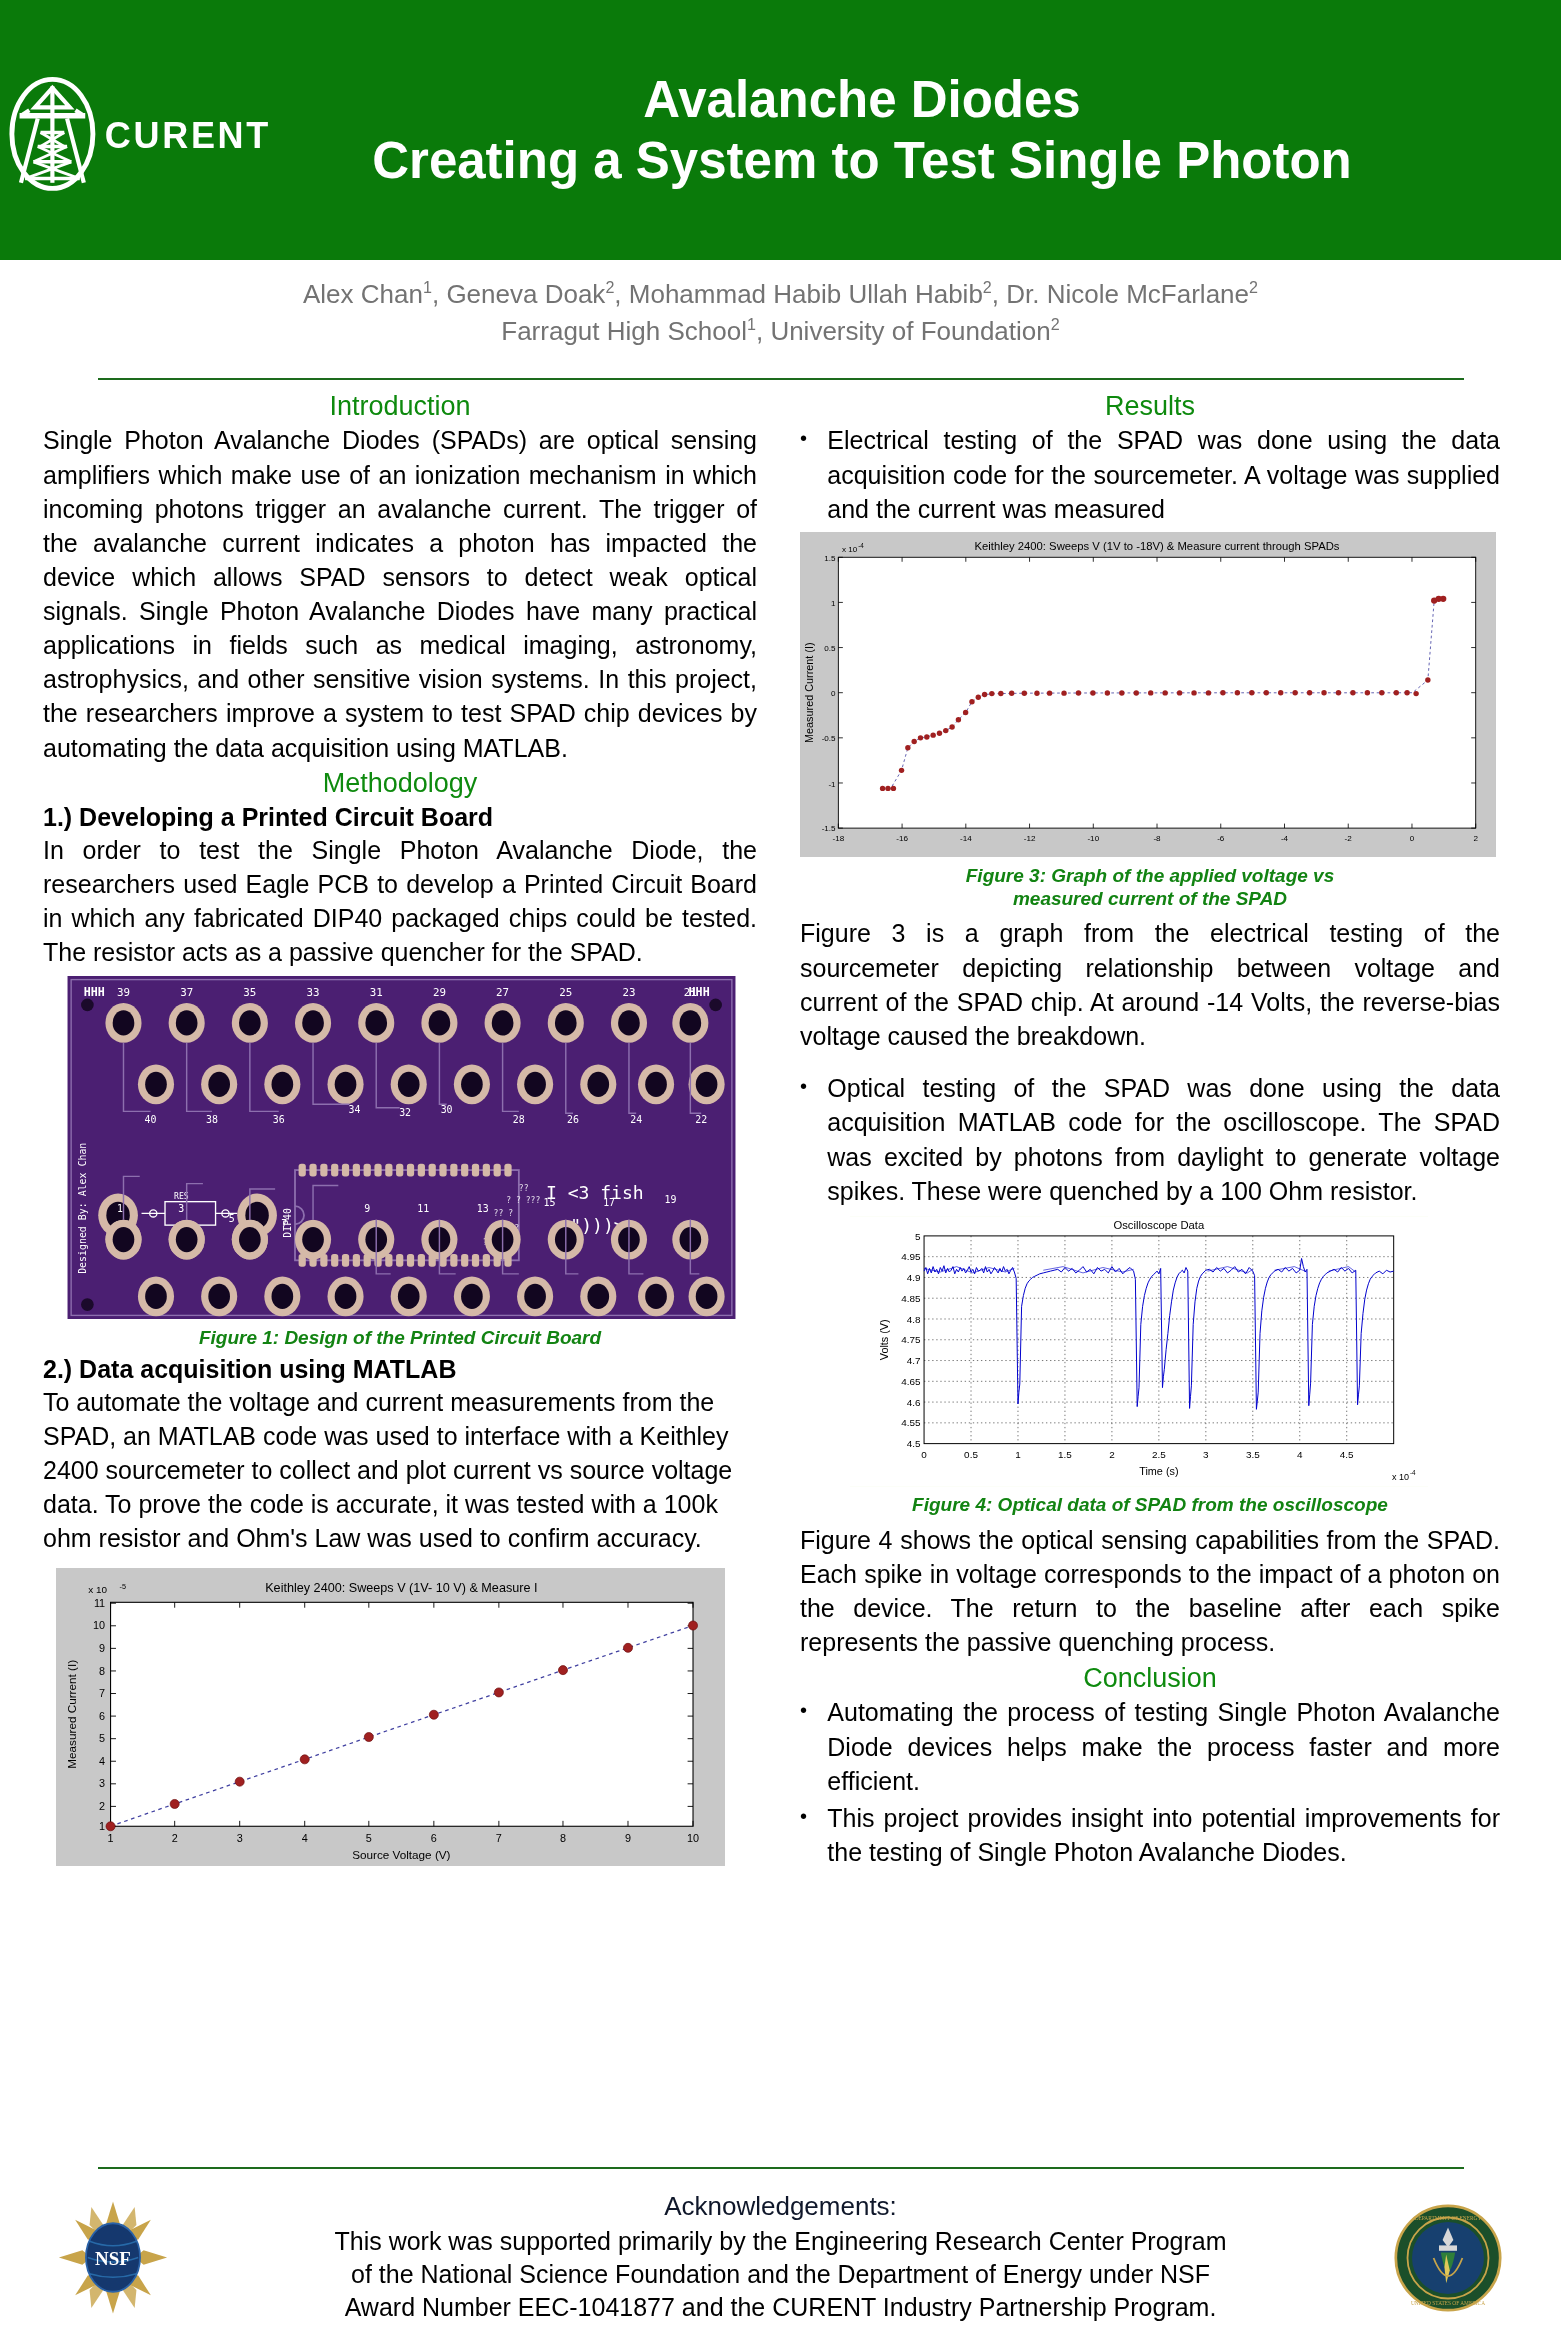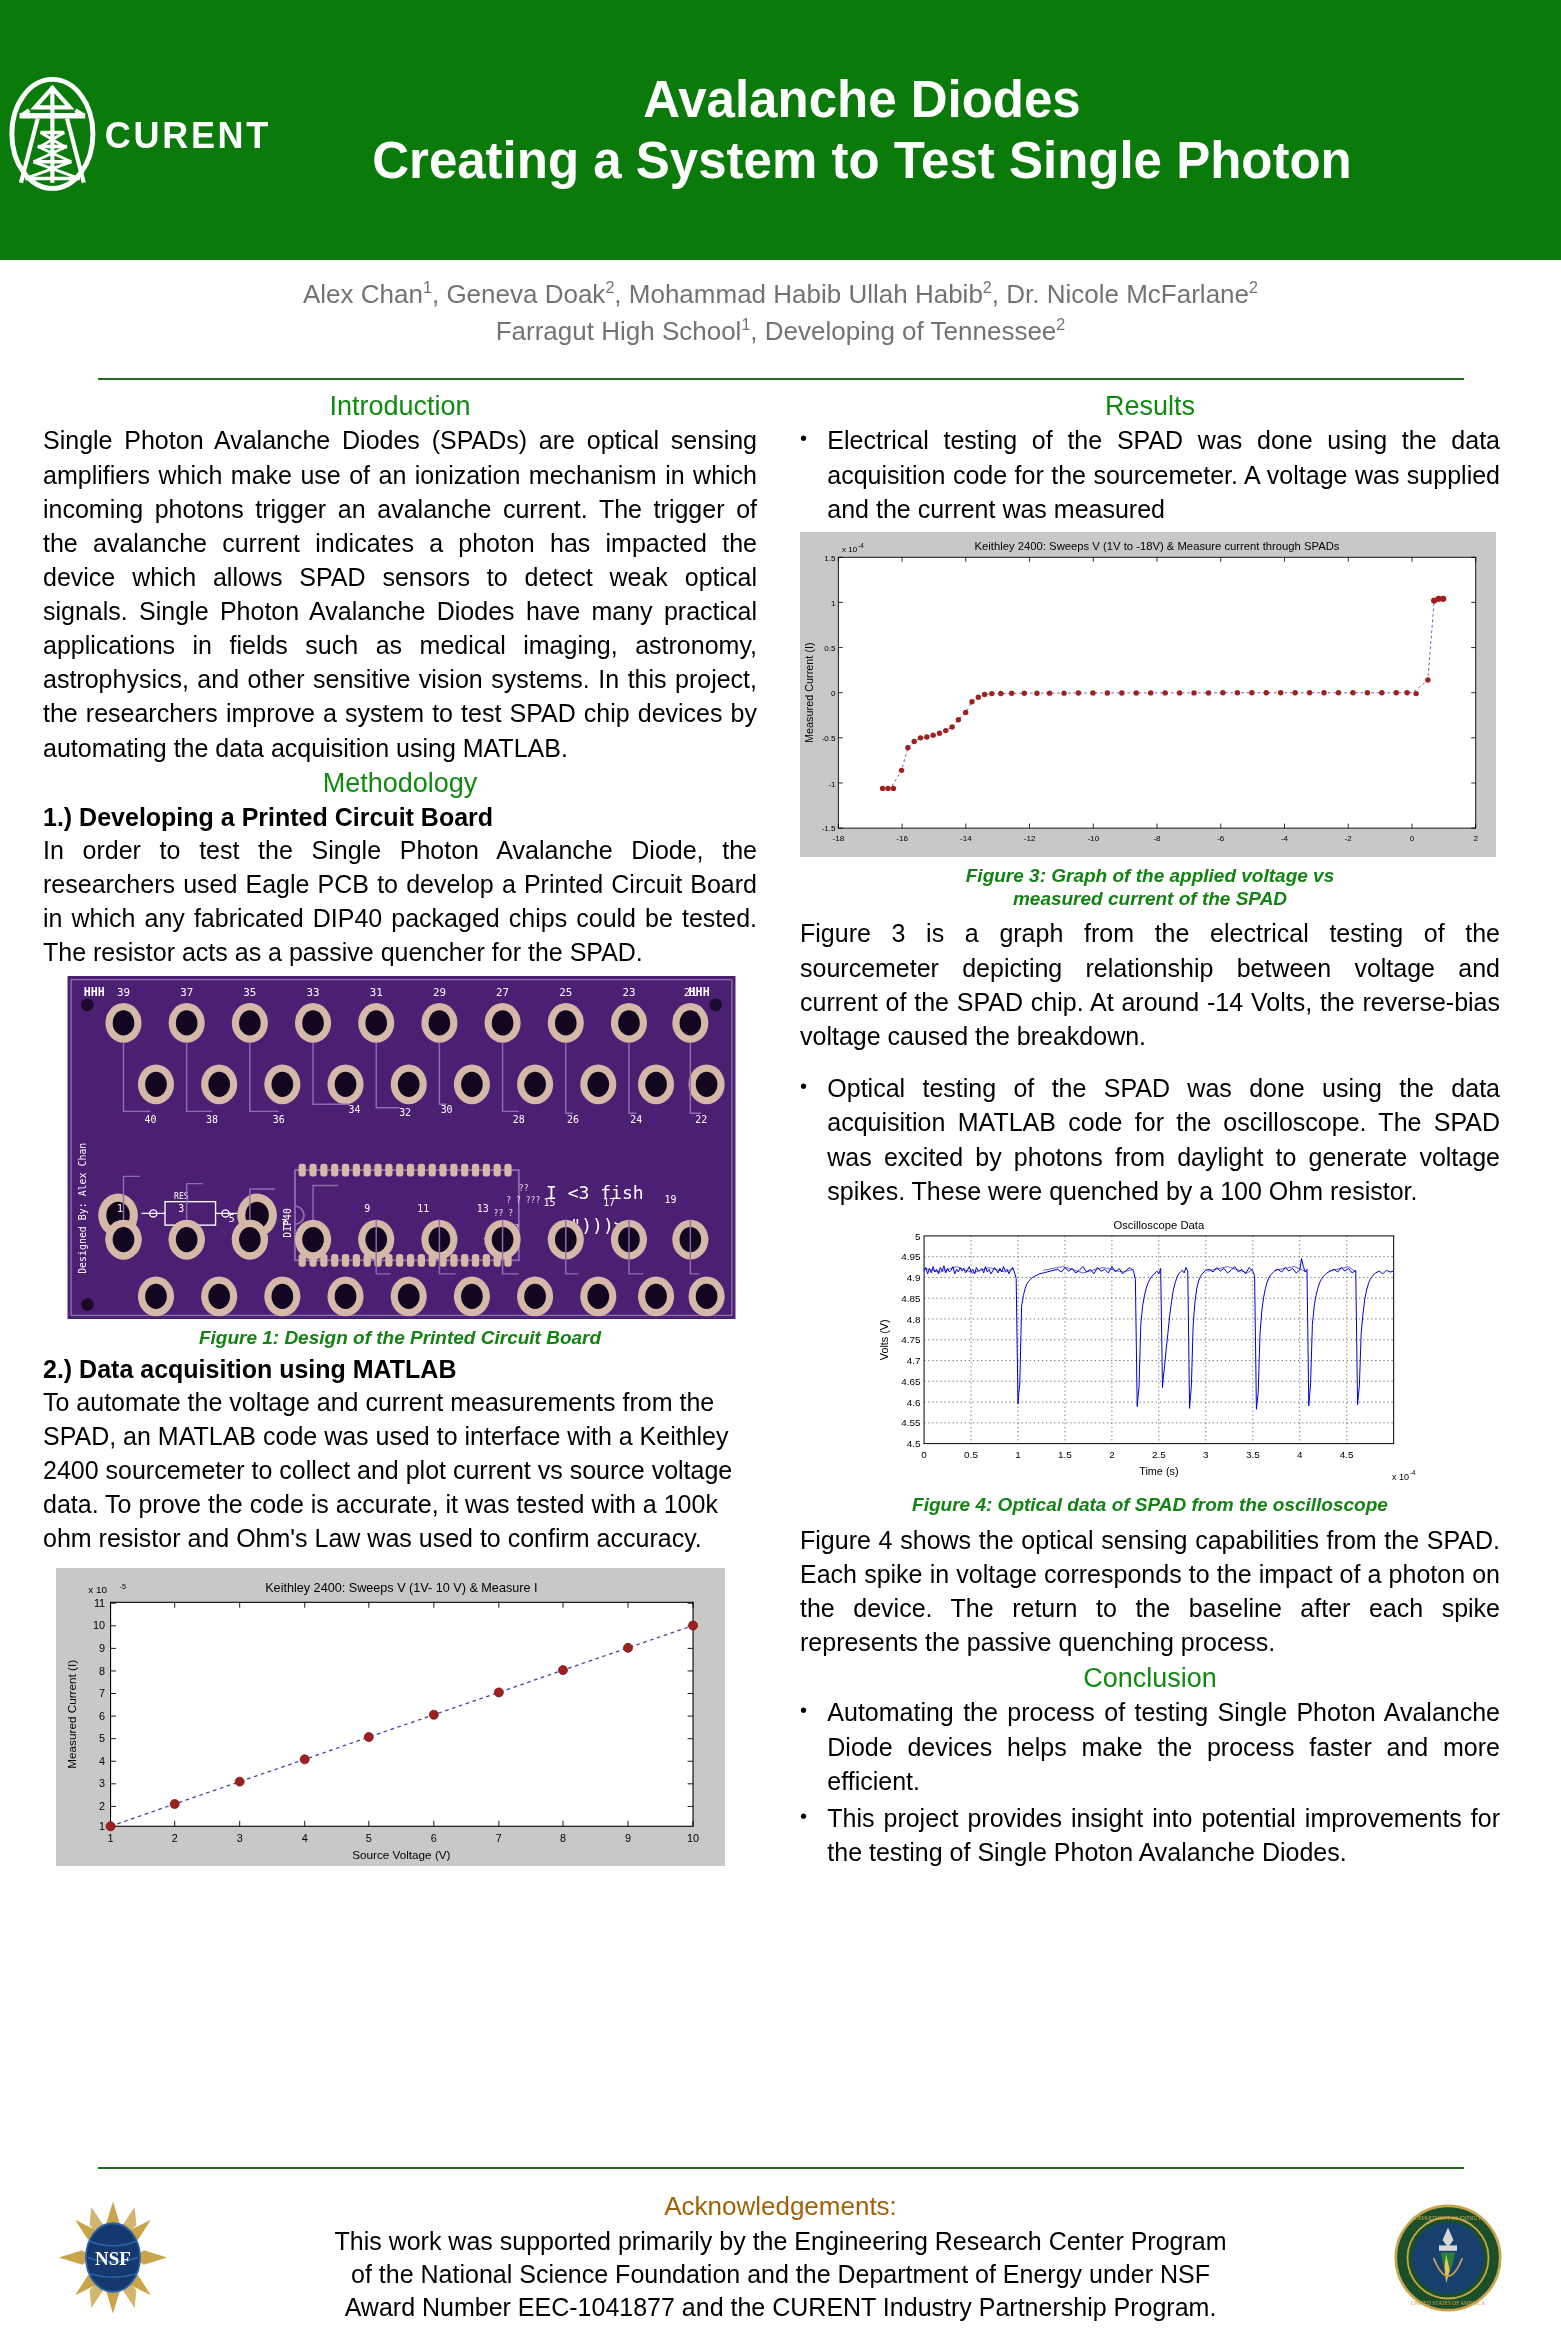--- a/index.html
+++ b/index.html
@@ -90,21 +90,21 @@
   .mfig { background: #c8c8c8; position: relative; }
   .mfig svg { display: block; }
 
   
   .footer {
     position: absolute; left: 0; top: 2173px; width: 1561px; height: 169px;
     display: flex; align-items: center;
   }
   .footer-logo { width: 226px; display: flex; justify-content: center; }
   .ack-block { flex: 1; text-align: center; }
-  .ack-title { color: #a16207; font-size: 26px; margin-bottom: 2.7px; }
+  .ack-title { color: #0f172a; font-size: 26px; margin-bottom: 2.7px; }
   .ack-line { color: #000; font-size: 25px; line-height: 1.32; }
 </style>
 </head>
 <body>
 
 <div class="poster">
 
   <div class="header">
     <div class="logo-block">
       <svg class="logo-mark" viewBox="0 0 150 170">
@@ -130,21 +130,21 @@
         <div>Creating a System to Test Single Photon</div>
       </div>
     </div>
   </div>
 
   <div class="authors">
     <div>
       <span>Alex Chan</span><sup>1</sup><span>, Geneva Doak</span><sup>2</sup><span>, Mohammad Habib Ullah Habib</span><sup>2</sup><span>, Dr. Nicole McFarlane</span><sup>2</sup>
     </div>
     <div>
-      <span>Farragut High School</span><sup>1</sup><span>, Developing of Tennessee</span><sup>2</sup>
+      <span>Farragut High School</span><sup>1</sup><span>, University of Foundation</span><sup>2</sup>
     </div>
   </div>
 
   <div class="rule-top"></div>
 
   <div class="col-left">
 
     <div class="section-head">Introduction</div>
     <div class="body-text">Single Photon Avalanche Diodes (SPADs) are optical sensing amplifiers which make use of an ionization mechanism in which incoming photons trigger an avalanche current. The trigger of the avalanche current indicates a photon has impacted the device which allows SPAD sensors to detect weak optical signals. Single Photon Avalanche Diodes have many practical applications in fields such as medical imaging, astronomy, astrophysics, and other sensitive vision systems. In this project, the researchers improve a system to test SPAD chip devices by automating the data acquisition using MATLAB.</div>
 

